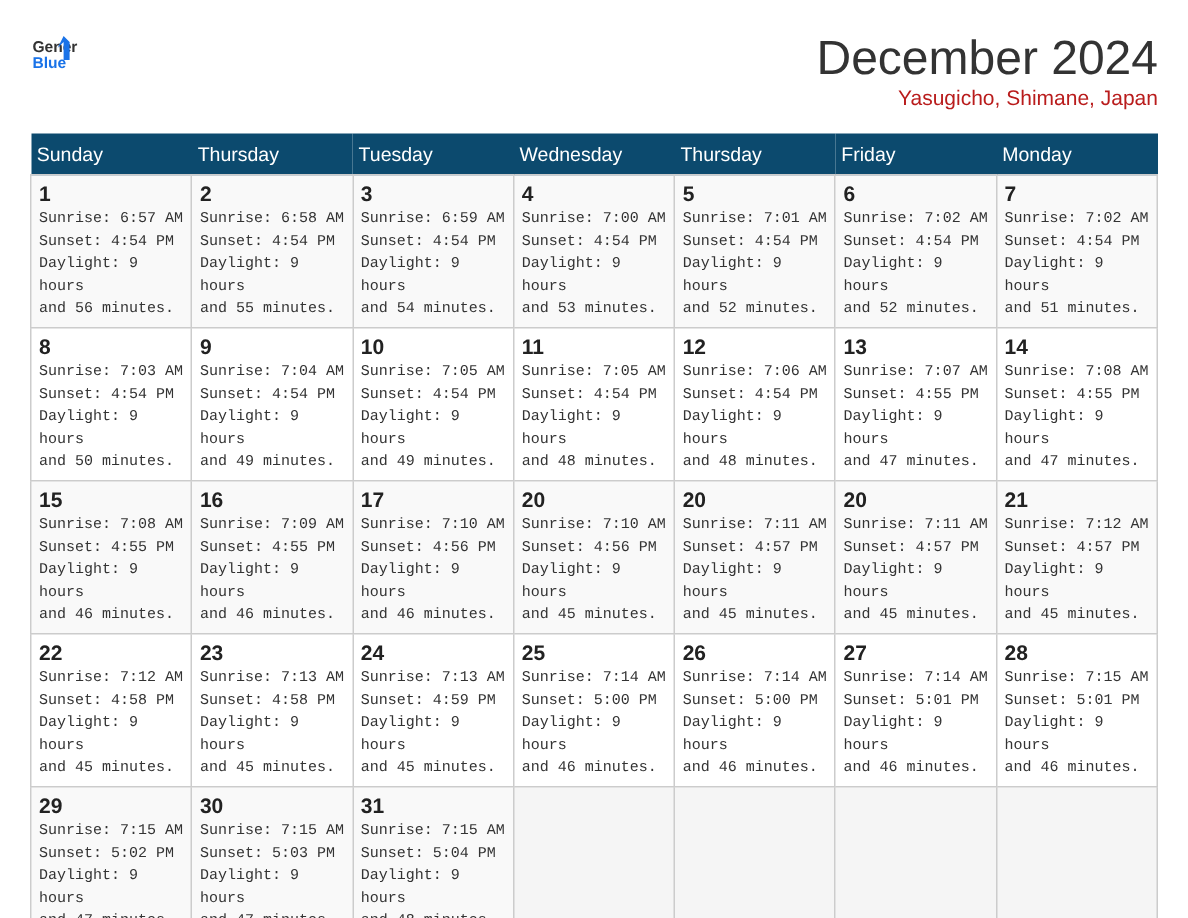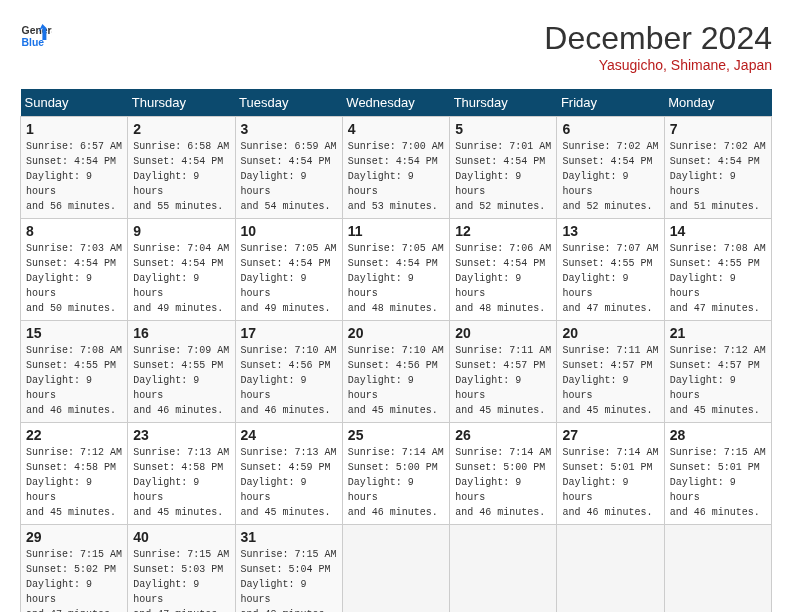--- a/index.html
+++ b/index.html
@@ -139,21 +139,21 @@
         <td><span class="day-num">22</span><span class="day-info">Sunrise: 7:12 AM<br>Sunset: 4:58 PM<br>Daylight: 9 hours<br>and 45 minutes.</span></td>
         <td><span class="day-num">23</span><span class="day-info">Sunrise: 7:13 AM<br>Sunset: 4:58 PM<br>Daylight: 9 hours<br>and 45 minutes.</span></td>
         <td><span class="day-num">24</span><span class="day-info">Sunrise: 7:13 AM<br>Sunset: 4:59 PM<br>Daylight: 9 hours<br>and 45 minutes.</span></td>
         <td><span class="day-num">25</span><span class="day-info">Sunrise: 7:14 AM<br>Sunset: 5:00 PM<br>Daylight: 9 hours<br>and 46 minutes.</span></td>
         <td><span class="day-num">26</span><span class="day-info">Sunrise: 7:14 AM<br>Sunset: 5:00 PM<br>Daylight: 9 hours<br>and 46 minutes.</span></td>
         <td><span class="day-num">27</span><span class="day-info">Sunrise: 7:14 AM<br>Sunset: 5:01 PM<br>Daylight: 9 hours<br>and 46 minutes.</span></td>
         <td><span class="day-num">28</span><span class="day-info">Sunrise: 7:15 AM<br>Sunset: 5:01 PM<br>Daylight: 9 hours<br>and 46 minutes.</span></td>
       </tr>
       <tr>
         <td><span class="day-num">29</span><span class="day-info">Sunrise: 7:15 AM<br>Sunset: 5:02 PM<br>Daylight: 9 hours<br>and 47 minutes.</span></td>
-        <td><span class="day-num">40</span><span class="day-info">Sunrise: 7:15 AM<br>Sunset: 5:03 PM<br>Daylight: 9 hours<br>and 47 minutes.</span></td>
+        <td><span class="day-num">30</span><span class="day-info">Sunrise: 7:15 AM<br>Sunset: 5:03 PM<br>Daylight: 9 hours<br>and 47 minutes.</span></td>
         <td><span class="day-num">31</span><span class="day-info">Sunrise: 7:15 AM<br>Sunset: 5:04 PM<br>Daylight: 9 hours<br>and 48 minutes.</span></td>
         <td class="empty-cell"></td>
         <td class="empty-cell"></td>
         <td class="empty-cell"></td>
         <td class="empty-cell"></td>
       </tr>
     </tbody>
 </table>
 
 </body></html>

